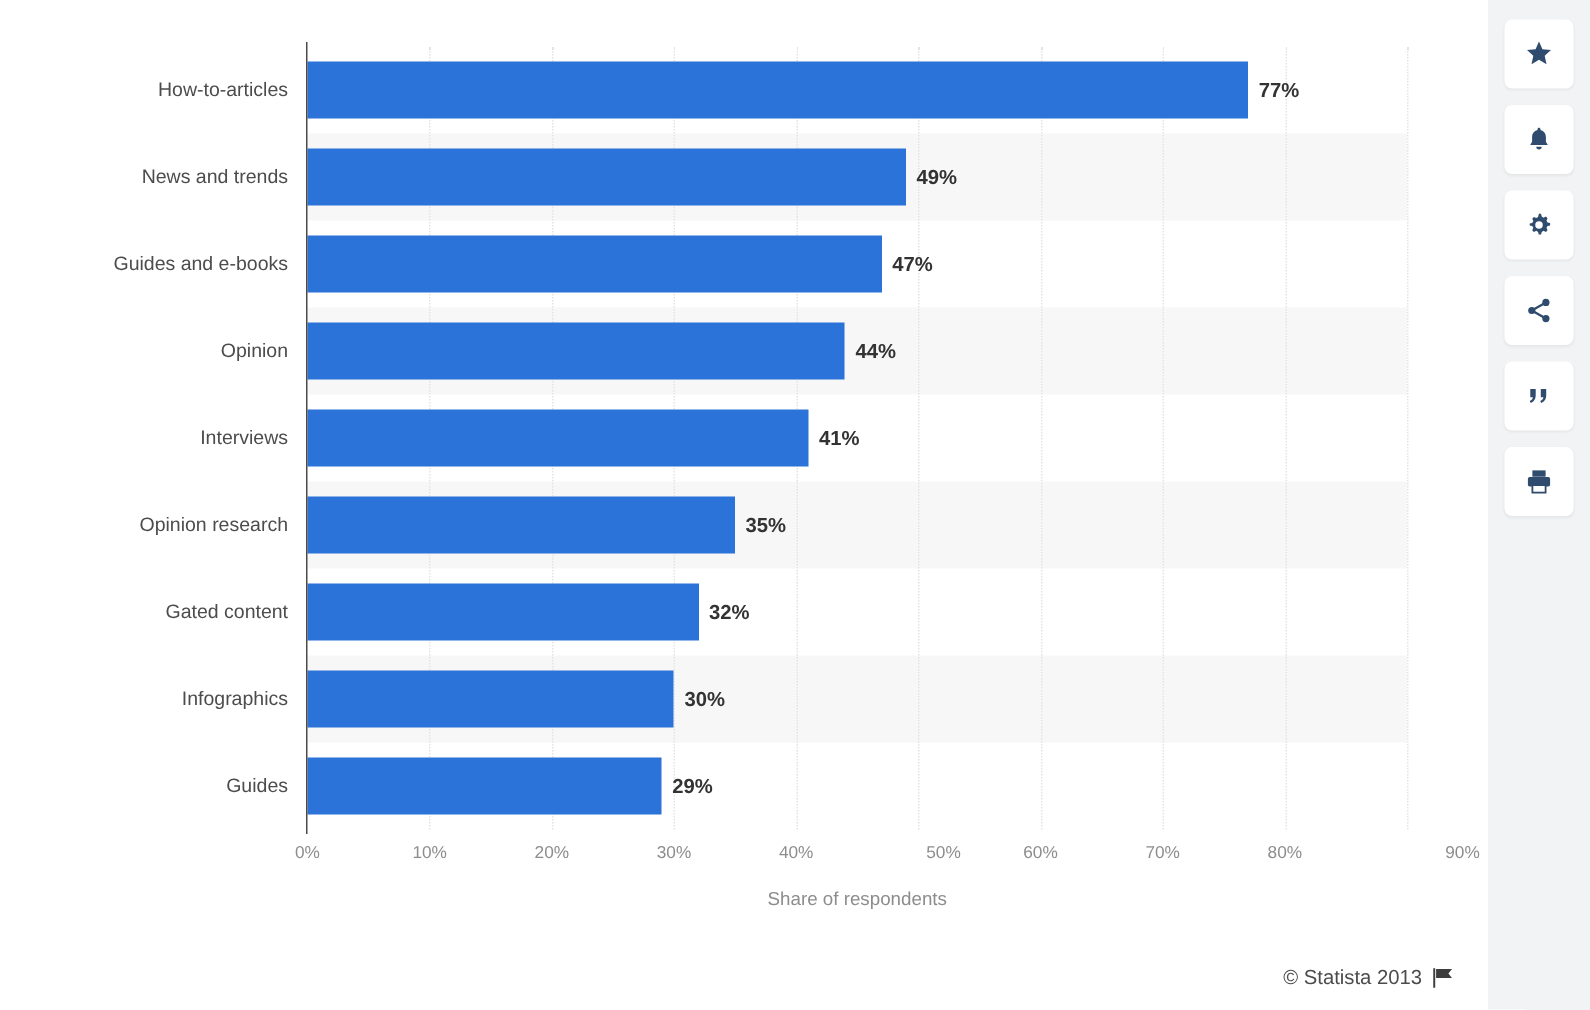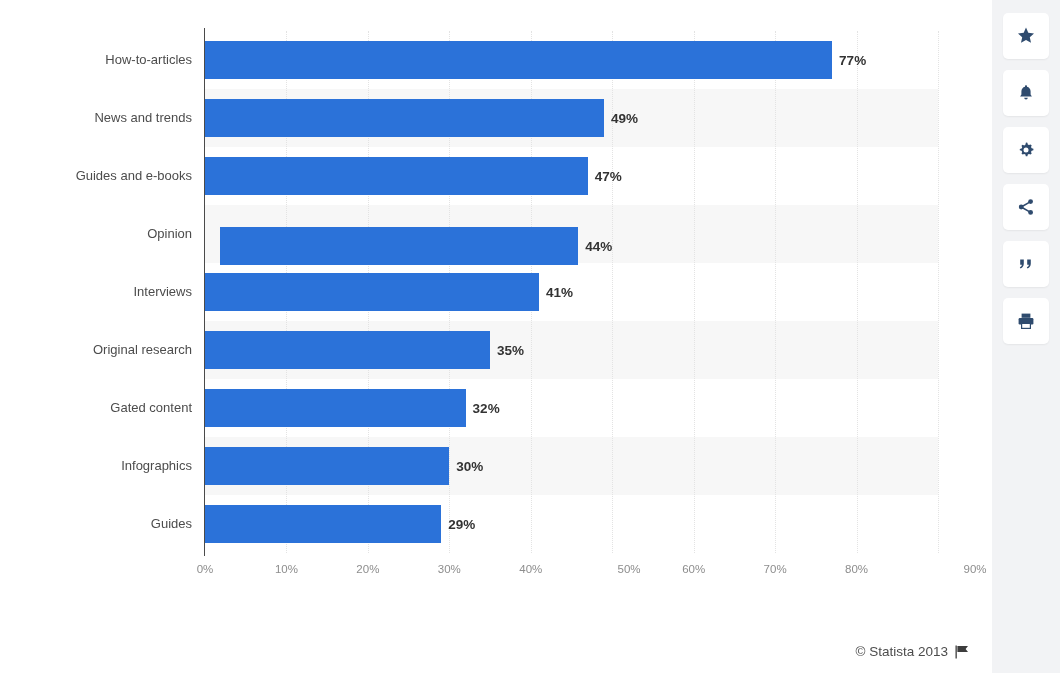--- a/index.html
+++ b/index.html
@@ -187,21 +187,21 @@
           <div class="bar-value" style="left: 634.122px;">77%</div>
         </div>
         <div class="bar-row" style="top: 68px; width: 733px;">
           <div class="bar" style="width: 399.078px; background: rgb(43, 114, 217);"></div>
           <div class="bar-value" style="left: 406.078px;">49%</div>
         </div>
         <div class="bar-row" style="top: 126px; width: 733px;">
           <div class="bar" style="width: 382.789px; background: rgb(43, 114, 217);"></div>
           <div class="bar-value" style="left: 389.789px;">47%</div>
         </div>
-        <div class="bar-row" style="top: 196px; width: 733px; margin-left: 15px;">
+        <div class="bar-row" style="top: 184px; width: 733px;">
           <div class="bar" style="width: 358.356px; background: rgb(43, 114, 217);"></div>
           <div class="bar-value" style="left: 365.356px;">44%</div>
         </div>
         <div class="bar-row" style="top: 242px; width: 733px;">
           <div class="bar" style="width: 333.922px; background: rgb(43, 114, 217);"></div>
           <div class="bar-value" style="left: 340.922px;">41%</div>
         </div>
         <div class="bar-row" style="top: 300px; width: 733px;">
           <div class="bar" style="width: 285.056px; background: rgb(43, 114, 217);"></div>
           <div class="bar-value" style="left: 292.056px;">35%</div>
@@ -222,39 +222,40 @@
   </div>
 
   <div id="axis-y-line"></div>
 
   <div id="cat-labels">
       <div class="cat-label" style="top: 21px;">How-to-articles</div>
       <div class="cat-label" style="top: 79px;">News and trends</div>
       <div class="cat-label" style="top: 137px;">Guides and e-books</div>
       <div class="cat-label" style="top: 195px;">Opinion</div>
       <div class="cat-label" style="top: 253px;">Interviews</div>
-      <div class="cat-label" style="top: 311px;">Original research</div>
+      <div class="cat-label" style="top: 311px;">Opinion research</div>
       <div class="cat-label" style="top: 369px;">Gated content</div>
       <div class="cat-label" style="top: 427px;">Infographics</div>
       <div class="cat-label" style="top: 485px;">Guides</div>
     </div>
 
   <div id="xticks">
       <div class="tick-label" style="left: 205px;">0%</div>
       <div class="tick-label" style="left: 286.444px;">10%</div>
       <div class="tick-label" style="left: 367.889px;">20%</div>
       <div class="tick-label" style="left: 449.333px;">30%</div>
       <div class="tick-label" style="left: 530.778px;">40%</div>
       <div class="tick-label" style="left: 629px;">50%</div>
       <div class="tick-label" style="left: 693.667px;">60%</div>
       <div class="tick-label" style="left: 775.111px;">70%</div>
       <div class="tick-label" style="left: 856.556px;">80%</div>
       <div class="tick-label" style="left: 938px; margin-left: 37px;">90%</div>
     </div>
 
+  <div id="x-axis-title">Share of respondents</div>
 </div>
 
 <div id="footer">
   <span>© Statista 2013</span>
   <span>
     <svg width="15" height="14" viewBox="0 0 15 14">
         <rect x="0.5" y="0.5" width="1.3" height="13" fill="#3d3d3d"></rect>
         <path d="M2.4 1 L13 1 L10.6 4 L13 7 L2.4 7 Z" fill="#3d3d3d"></path>
       </svg>
   </span>

